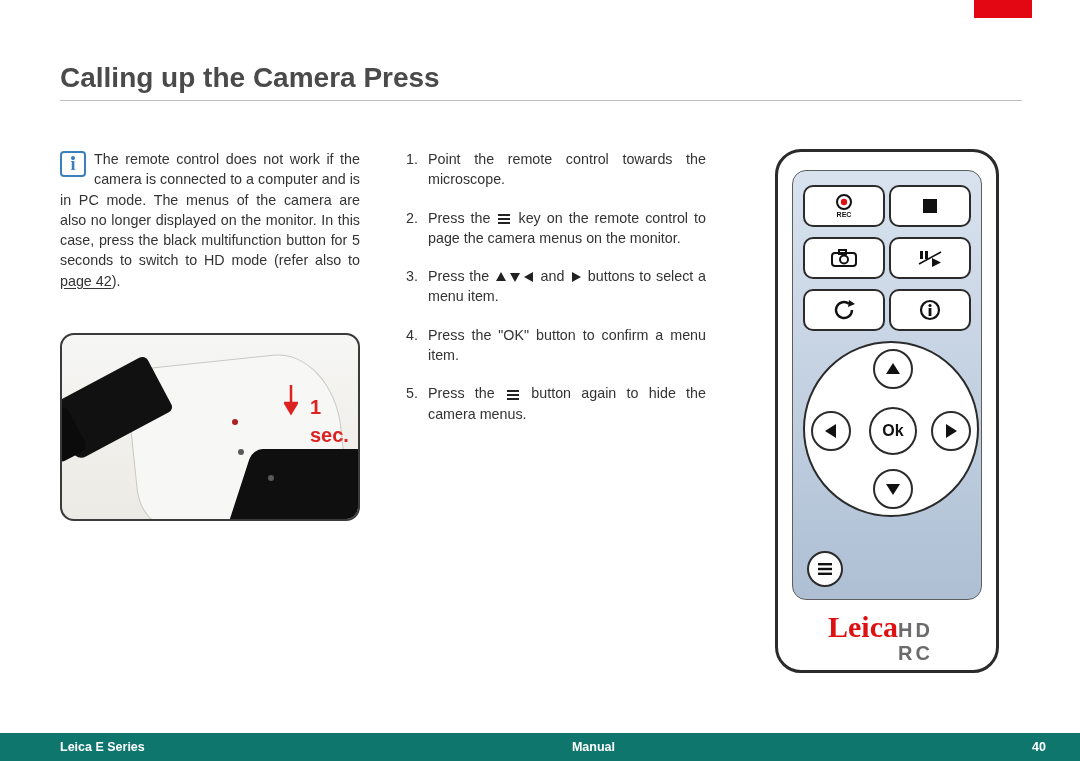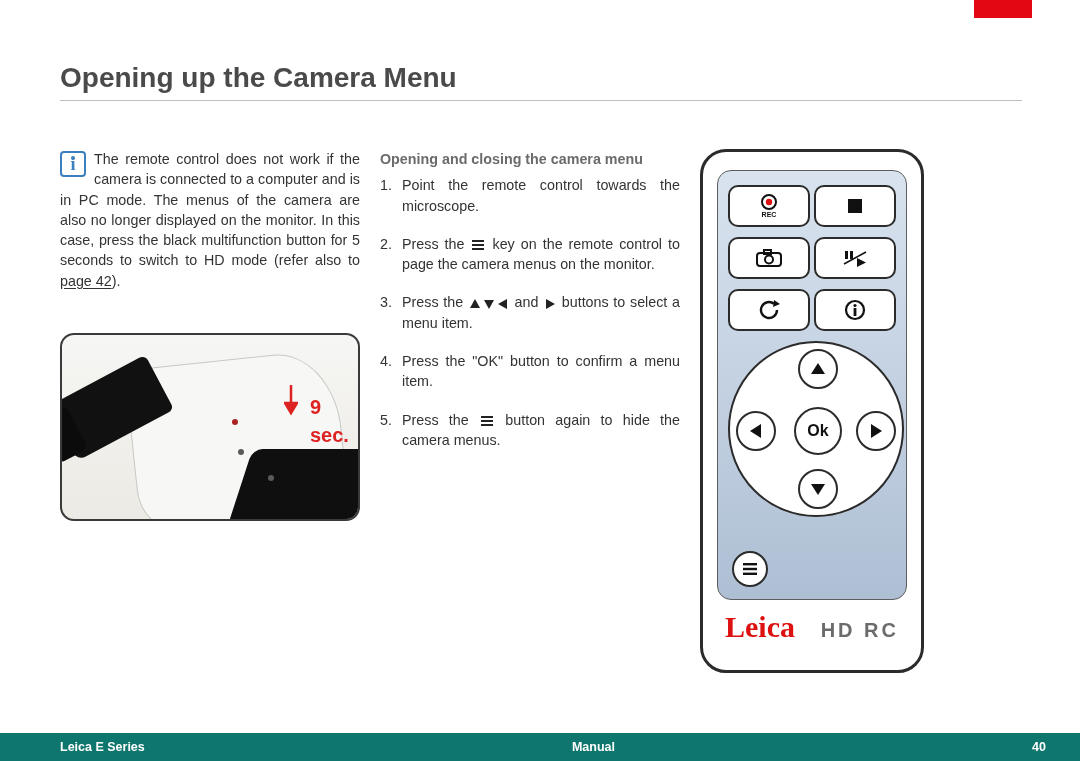--- a/index.html
+++ b/index.html
@@ -26,26 +26,26 @@
     color: #4a4a4a;
     margin-bottom: 6px;
   }
   .rule {
     border: none;
     border-top: 1px solid #bdbdbd;
     margin-bottom: 48px;
   }
   .cols {
     display: flex;
-    gap: 20px;
+    gap: 46px;
     align-items: flex-start;
   }
   .col { flex: 0 0 300px; font-size: 14.3px; color: #333; line-height: 1.42; }
   .col2 { flex: 0 0 300px; }
-  .col3 { flex: 1; display: flex; }
+  .col3 { flex: 1; display: flex; justify-content: center; }
 
   .info-icon {
     float: left;
     width: 26px; height: 26px;
     border: 2px solid #3b7fbf;
     border-radius: 4px;
     color: #3b7fbf;
     font-family: Georgia, serif;
     font-weight: bold;
     font-size: 18px;
@@ -178,41 +178,41 @@
     position:absolute; left:14px; bottom:12px;
     width:36px; height:36px; border:2px solid #2b2b2b; border-radius:50%;
     background:#fff; display:flex; align-items:center; justify-content:center;
   }
   .brand {
     display:flex; align-items:baseline; justify-content:space-between;
     padding: 10px 8px 0;
   }
   .leica {
     font-family: "Brush Script MT", "Segoe Script", cursive;
-    color: #d11; font-size: 30px; font-weight: 600;
+    color: #d11; font-size: 30px; font-weight: 600; margin-left: 28px;
   }
   .hdrc {
     font-weight: 800; color:#6b6b6b; letter-spacing: 3px; font-size: 20px;
   }
 
   .footer {
     position:absolute; left:0; right:0; bottom:0;
     height:28px; background:#0f766e; color:#fff;
     display:flex; align-items:center; justify-content:space-between;
     padding:0 34px 0 60px; font-size:12.5px; font-weight:700;
   }
   .footer .mid { font-weight:700;padding-left:10px; }
 </style>
 </head>
 <body>
 
 <div class="red-tab"></div>
 
 <div class="page">
-  <h1>Opening up the Camera Menu</h1>
+  <h1>Calling up the Camera Press</h1>
   <hr class="rule">
 
   <div class="cols">
 
     <div class="col">
       <div class="info-icon"></div>
       <p class="para">
         <span>The remote control does not work if the camera is connected to a computer and is in PC mode. The menus of the camera are also no longer displayed on the monitor. In this case, press the black multifunction button for 5 seconds to switch to HD mode (refer also to </span><span class="page-link">page 42</span><span>).</span>
       </p>
 
@@ -221,26 +221,25 @@
         <div class="eyepiece"></div>
         <div class="lower-dark"></div>
         <div class="btn-dot d1"></div>
         <div class="btn-dot d2"></div>
         <div class="btn-dot d3"></div>
         <div class="arrow5">
           <svg width="14" height="34">
               <path d="M7 0 L7 22 M7 28 L1 18 L13 18 Z" fill="#d22" stroke="#d22" stroke-width="2.5"></path>
             </svg>
         </div>
-        <div class="sec-label">9 sec.</div>
+        <div class="sec-label">1 sec.</div>
       </div>
     </div>
 
     <div class="col col2">
-      <div class="subhead">Opening and closing the camera menu</div>
       <ol class="steps">
         <li>Point the remote control towards the microscope.</li>
         <li>
           <span>Press the </span><span class="glyph"><svg width="12" height="10">
                 <rect x="0" y="0" width="12" height="2" fill="#222"></rect>
                 <rect x="0" y="4" width="12" height="2" fill="#222"></rect>
                 <rect x="0" y="8" width="12" height="2" fill="#222"></rect>
               </svg></span><span> key on the remote control to page the camera menus on the monitor.</span>
         </li>
         <li>

